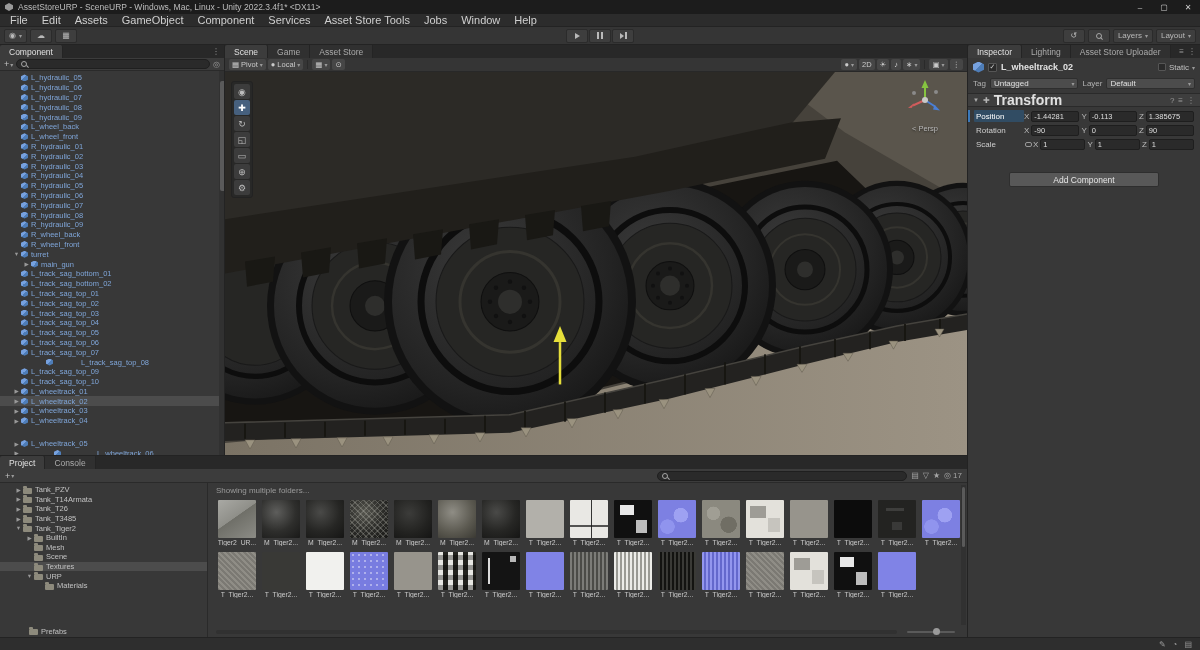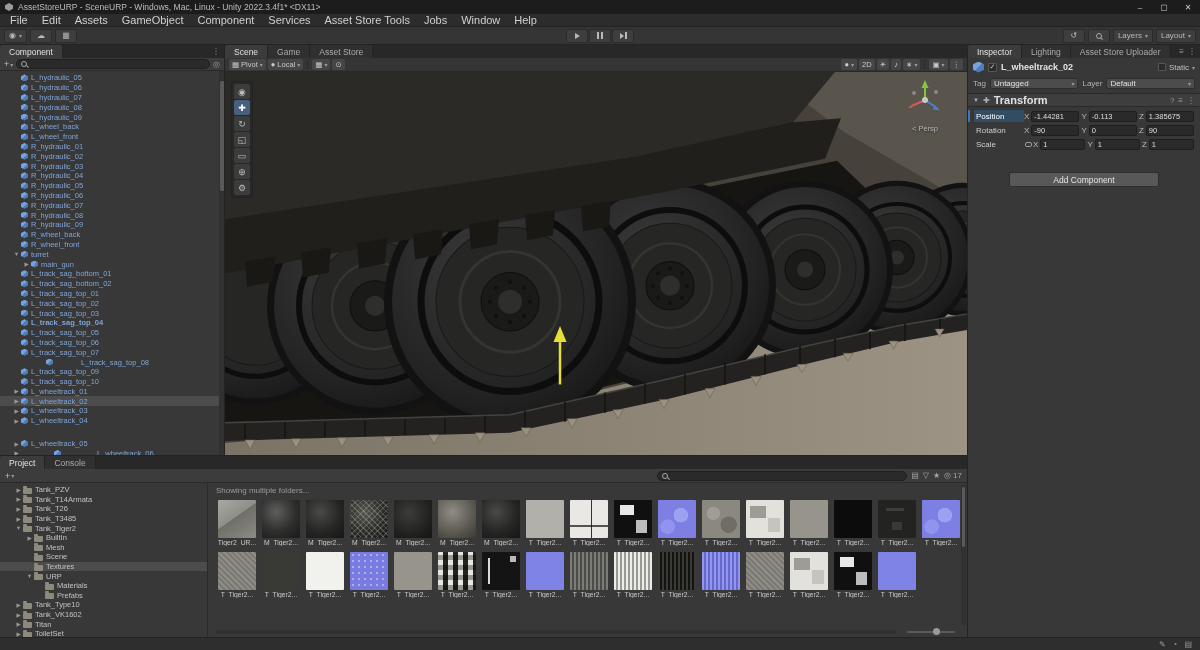--- a/index.html
+++ b/index.html
@@ -101,21 +101,21 @@
   .inspector { width: 233px; flex: none; background: #383838; border-left: 1px solid #232323; display: flex; flex-direction: column; }
   .insp-header { height: 18px; display: flex; align-items: center; gap: 4px; padding: 0 5px; flex: none; }
   .insp-cube { width: 11px; height: 11px; background: linear-gradient(135deg,#77a2e0 0 50%,#4e7db8 50%); clip-path: polygon(50% 0,100% 25%,100% 75%,50% 100%,0 75%,0 25%); flex: none; }
   .checkbox { width: 9px; height: 9px; background: #2a2a2a; border: 1px solid #555; border-radius: 1px; display: flex; align-items: center; justify-content: center; font-size: 7px; color: #cfcfcf; flex: none; }
   .checkbox.small { width: 8px; height: 8px; }
   .obj-name { flex: 1; font-size: 9px; font-weight: bold; color: #e2e2e2; white-space: nowrap; overflow: hidden; }
   .static-group { display: flex; align-items: center; gap: 3px; font-size: 8px; color: #c2c2c2; }
   .tag-row { height: 14px; display: flex; align-items: center; gap: 4px; padding: 0 5px; font-size: 8px; color: #b2b2b2; flex: none; }
   .mini-dd { flex: 1; height: 11px; background: #4c4c4c; border: 1px solid #2e2e2e; border-radius: 2px; display: flex; align-items: center; justify-content: space-between; padding: 0 3px; color: #e0e0e0; min-width: 0; }
   .comp-header { height: 14px; background: #3e3e3e; border-top: 1px solid #2a2a2a; border-bottom: 1px solid #2a2a2a; display: flex; align-items: center; gap: 4px; padding: 0 5px; margin-top: 3px; flex: none; }
-  .comp-title { font-weight: bold; font-size: 11px; color: #e0e0e0; flex: 1; }
+  .comp-title { font-weight: bold; font-size: 14px; color: #e0e0e0; flex: 1; }
   .comp-ic { color: #9a9a9a; font-size: 8px; }
   .fold { font-size: 6px; color: #aaa; }
   .move-glyph { color: #b5b5b5; font-size: 8px; }
   .transform-body { padding: 3px 6px 6px 6px; display: flex; flex-direction: column; gap: 2px; flex: none; }
   .t-row { height: 12px; display: flex; align-items: center; position: relative; }
   .t-row.overridden::before { content: ""; position: absolute; left: -6px; top: 0; bottom: 0; width: 2px; background: #3a79bb; }
   .t-label { width: 50px; flex: none; font-size: 8px; color: #cfcfcf; padding-left: 2px; height: 100%; display: flex; align-items: center; border-radius: 1px; }
   .t-row.overridden .t-label { background: rgba(44,93,135,.55); color: #fff; }
   .link-icon { width: 7px; height: 5px; border: 1px solid #9a9a9a; border-radius: 2px; margin: 0 1px; flex: none; }
   .axis-group { flex: 1; display: flex; align-items: center; gap: 2px; min-width: 0; }
@@ -373,21 +373,21 @@
               <div class="hrow" style="padding-left: 12px;">
                 <span class="h-arrow"></span>
                 <span class="prefab-icon"></span>
                 <span class="hlabel">L_track_sag_top_02</span>
               </div>
               <div class="hrow" style="padding-left: 12px;">
                 <span class="h-arrow"></span>
                 <span class="prefab-icon"></span>
                 <span class="hlabel">L_track_sag_top_03</span>
               </div>
-              <div class="hrow" style="padding-left: 12px; font-weight: bold;">
+              <div class="hrow" style="padding-left: 12px;">
                 <span class="h-arrow"></span>
                 <span class="prefab-icon"></span>
                 <span class="hlabel">L_track_sag_top_04</span>
               </div>
               <div class="hrow" style="padding-left: 12px;">
                 <span class="h-arrow"></span>
                 <span class="prefab-icon"></span>
                 <span class="hlabel">L_track_sag_top_05</span>
               </div>
               <div class="hrow" style="padding-left: 12px;">
@@ -749,21 +749,21 @@
               <div class="trow" style="padding-left: 25px;">
                 <span class="h-arrow">▼</span>
                 <span class="folder-icon"></span>
                 <span class="tlabel">URP</span>
               </div>
               <div class="trow" style="padding-left: 36px;">
                 <span class="h-arrow"></span>
                 <span class="folder-icon"></span>
                 <span class="tlabel">Materials</span>
               </div>
-              <div class="trow" style="padding-left: 36px;">
+              <div class="trow" style="padding-left: 20px; margin-top: 36px;">
                 <span class="h-arrow"></span>
                 <span class="folder-icon"></span>
                 <span class="tlabel">Prefabs</span>
               </div>
               <div class="trow" style="padding-left: 14px;">
                 <span class="h-arrow">▶</span>
                 <span class="folder-icon"></span>
                 <span class="tlabel">Tank_Type10</span>
               </div>
               <div class="trow" style="padding-left: 14px;">

